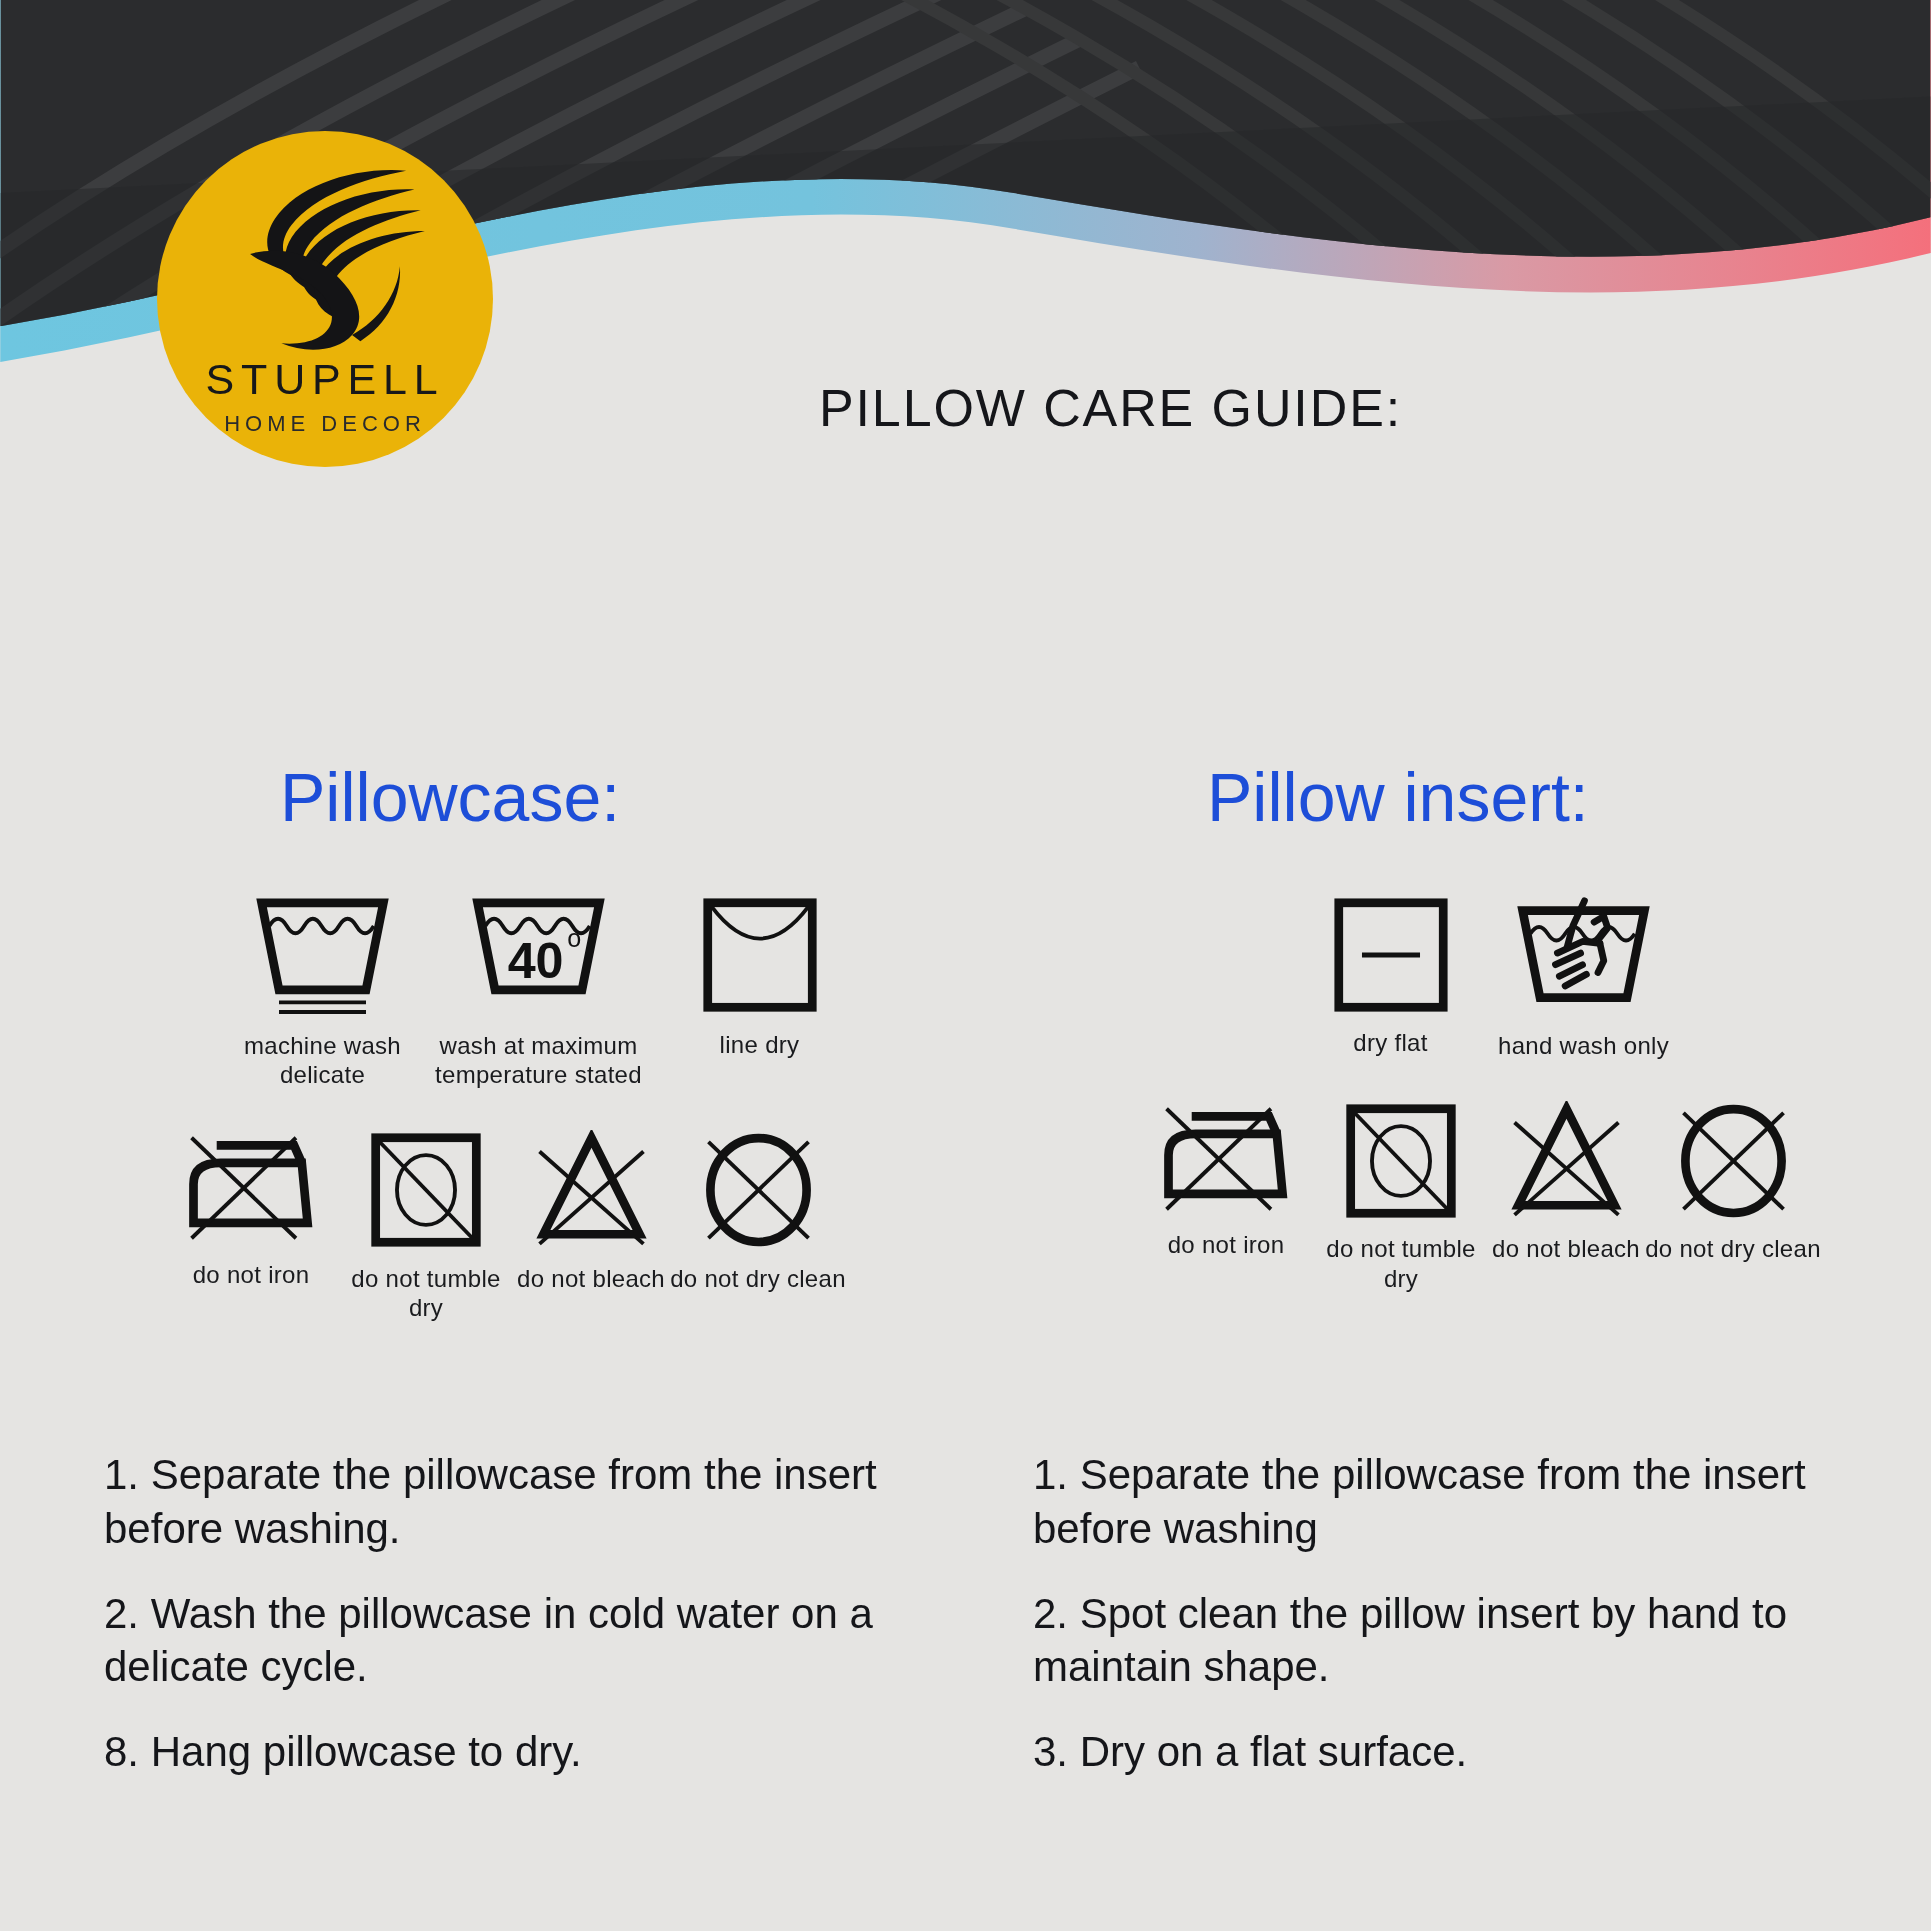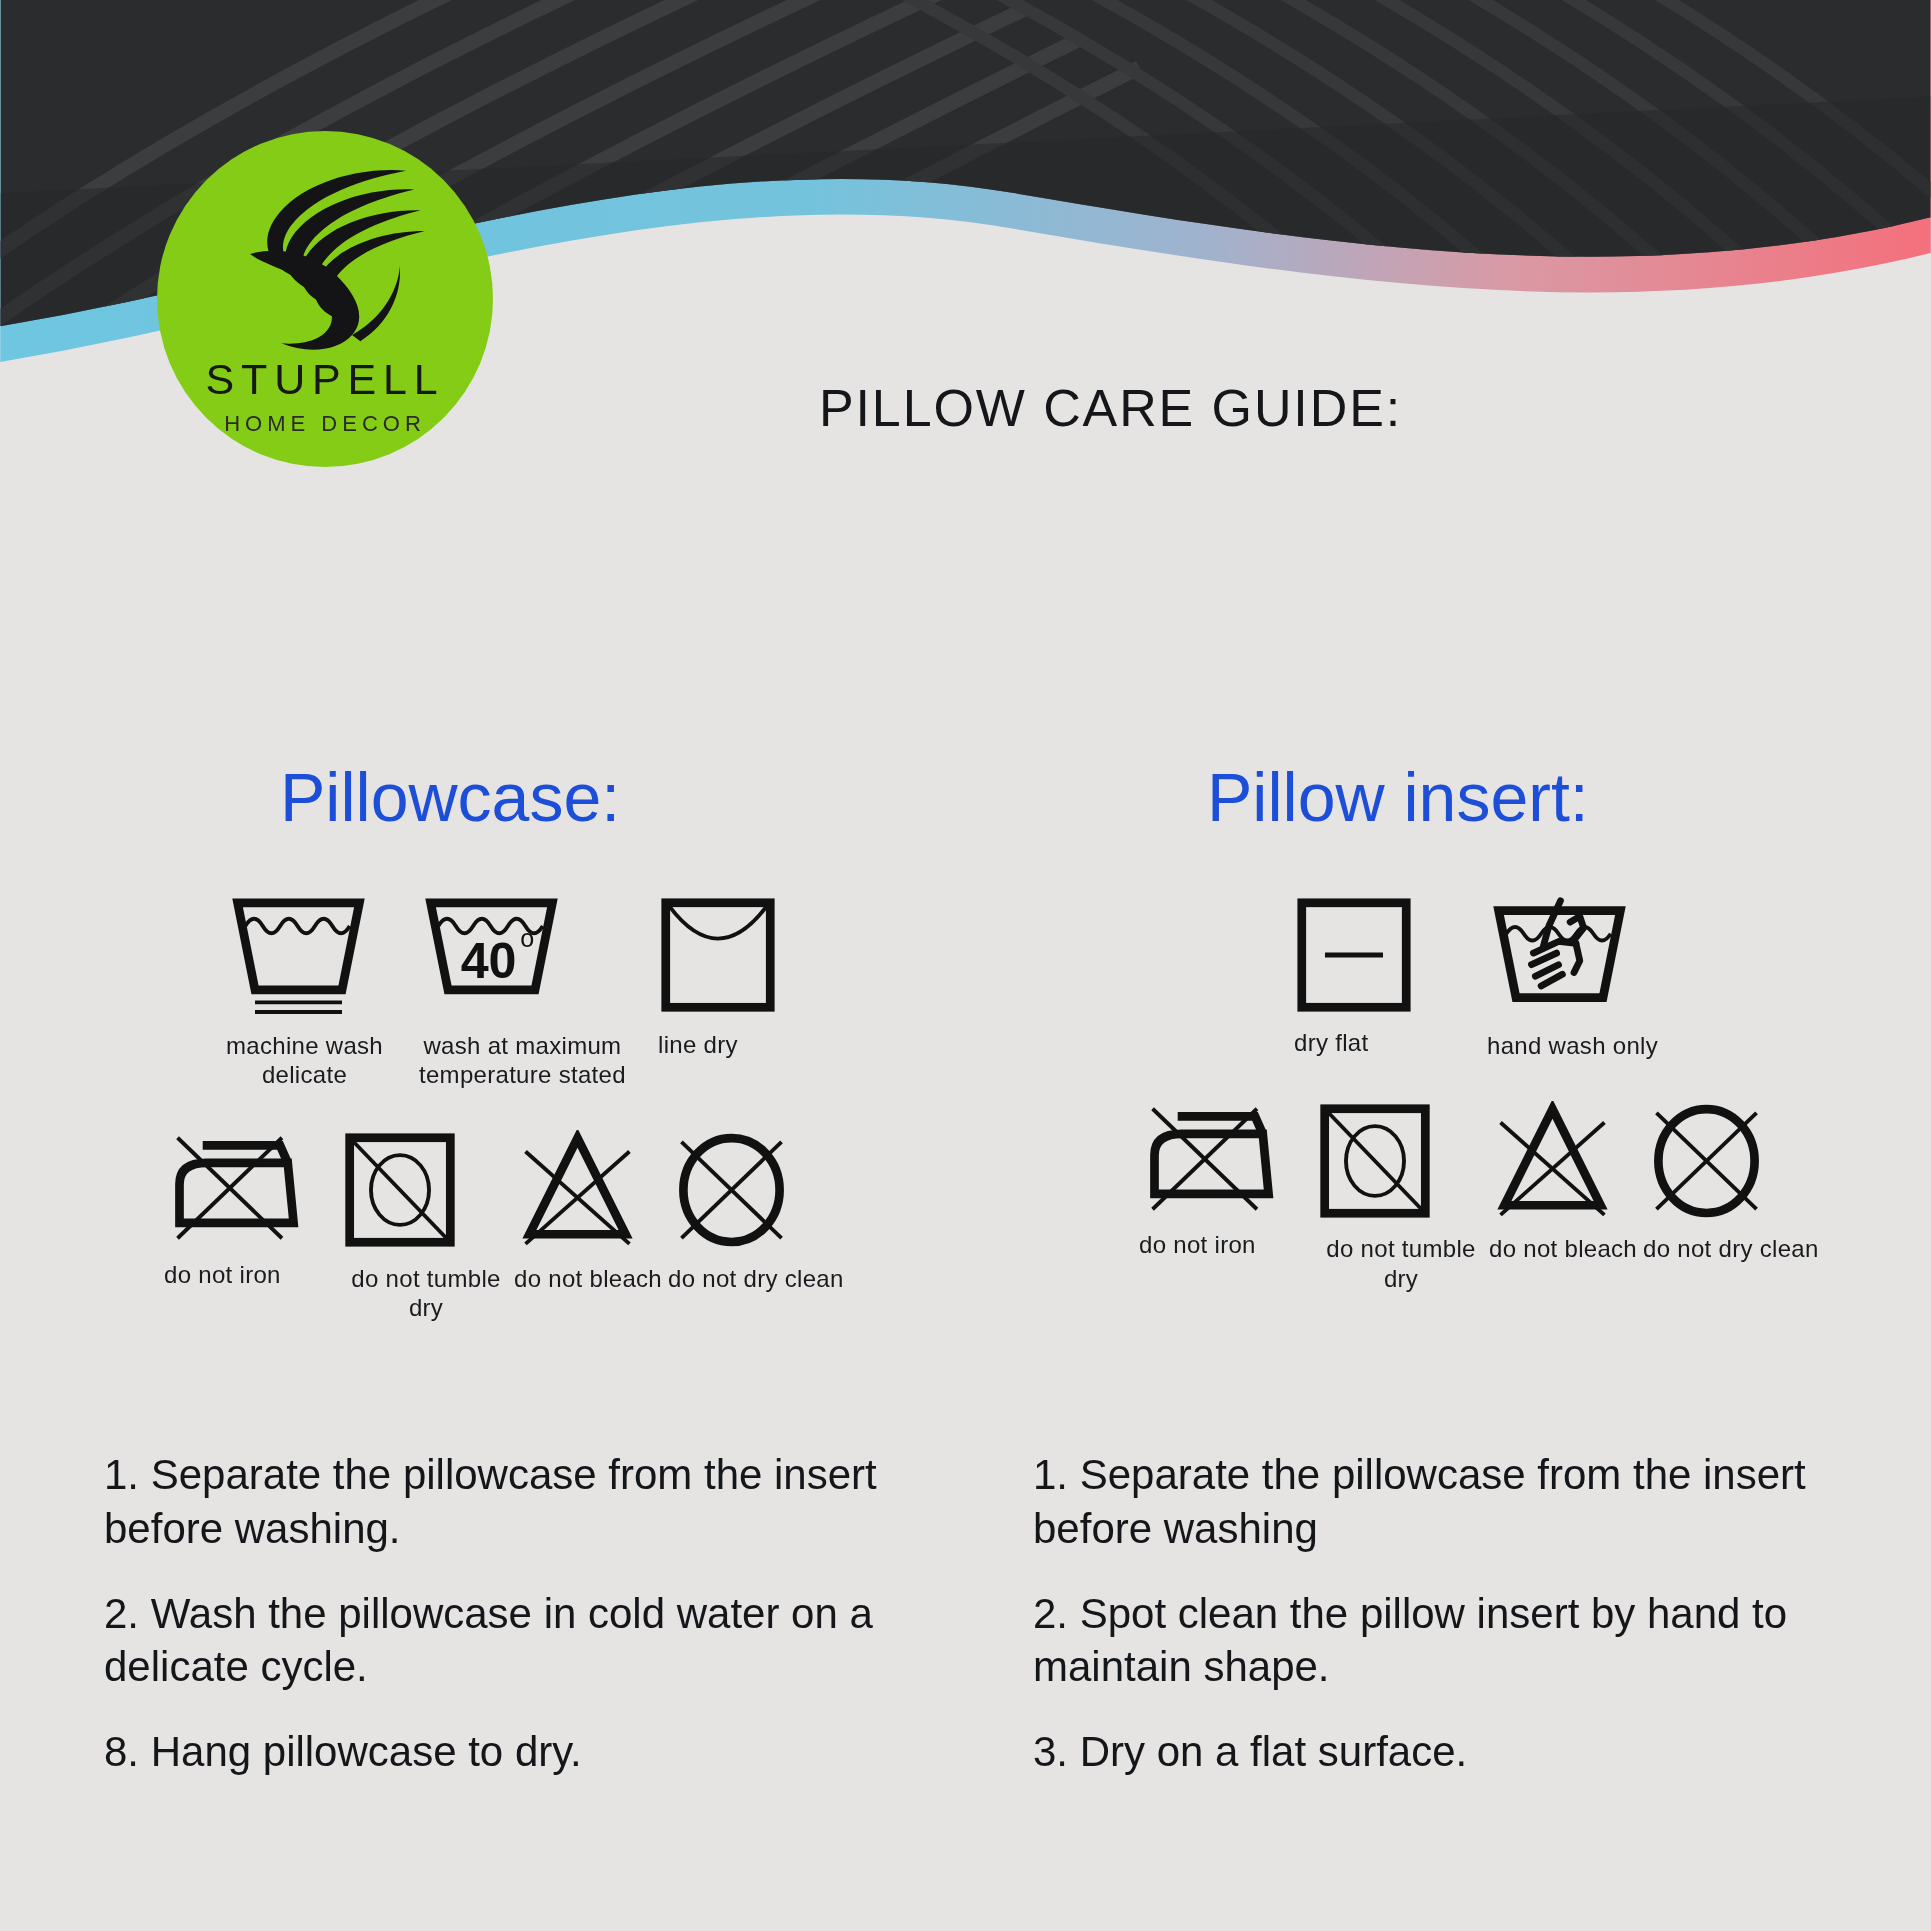--- a/index.html
+++ b/index.html
@@ -15,21 +15,21 @@
   #header-banner {
     position:absolute; left:0; top:0; width:1931px; height:444px;
     overflow:hidden; z-index:1;
   }
   #header-banner svg { display:block; }
 
   
   #logo-badge {
     position:absolute; left:157px; top:131px;
     width:336px; height:336px; border-radius:50%;
-    background:#84cc16; z-index:5;
+    background:#eab308; z-index:5;
     display:flex; flex-direction:column;
     align-items:center; justify-content:flex-start;
   }
   #logo-mark { width:208px; height:198px; margin-top:27px; }
   #logo-wordmark {
     font-size:43px; letter-spacing:6.8px; font-weight:400;
     color:#17181a; line-height:1; margin-top:1.9px;
     font-family:"Liberation Sans", sans-serif;
   }
   #logo-subwordmark {
@@ -59,21 +59,21 @@
   }
 
   .icon-rows { margin-top:62px; }
   .icon-row { display:flex; align-items:flex-start; }
   #row-pc-1 { margin-left:-54px; }
   #row-pc-2 { margin-left:-116px; margin-top:41px; }
   #row-pi-1 { margin-left:87px; }
   #row-pi-2 { margin-left:-68px; margin-top:41px; }
 
   .icon-cell {
-    display:flex; flex-direction:column; align-items:flex-start;
+    display:flex; flex-direction:column; align-items:center;
   }
   .icon-glyph { display:block; }
   .icon-label {
     margin-top:13.5px; text-align:center;
     font-size:24px; line-height:1.22; color:#1a1b1e;
     letter-spacing:0.3px; font-weight:400;
     font-family:"Liberation Sans", sans-serif;
   }
 
   

